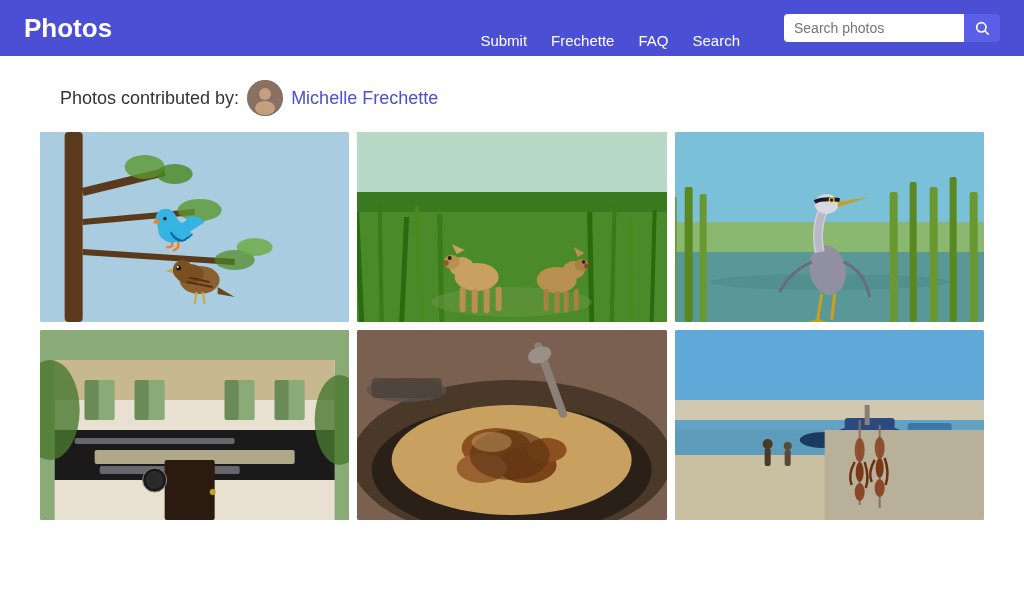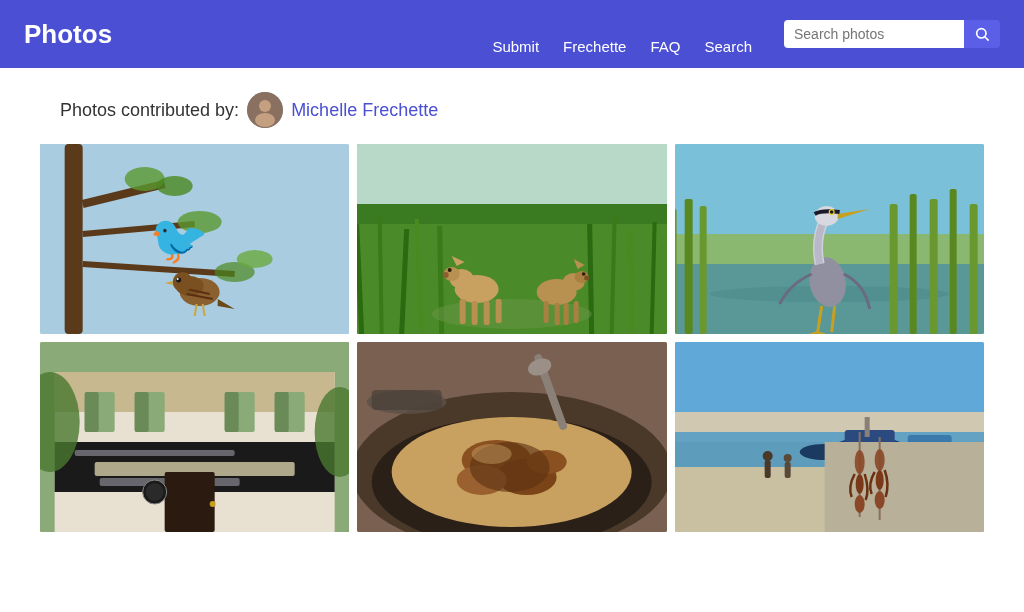--- a/index.html
+++ b/index.html
@@ -4,21 +4,21 @@
   <style>
     * { box-sizing: border-box; margin: 0; padding: 0; }
     body { font-family: Arial, sans-serif; background: #fff; }
 
     
     header {
       background: #4a4fd4;
       display: flex;
       align-items: center;
       padding: 0 24px;
-      height: 68px;
+      height: 56px;
     }
     .header-title {
       color: #fff;
       font-size: 26px;
       font-weight: bold;
       flex: 1;
     }
     nav {
       display: flex;
       align-items: center;
@@ -27,21 +27,21 @@
     nav a {
       color: #fff;
       text-decoration: none;
       font-size: 15px;
       cursor: pointer;
       margin-top: 24px;
     }
     .search-container {
       display: flex;
       align-items: center;
-      margin-left: 8px;
+      margin-left: 20px;
     }
     .search-input {
       border: none;
       border-radius: 4px 0 0 4px;
       padding: 6px 10px;
       font-size: 14px;
       width: 180px;
       outline: none;
     }
     .search-button {

